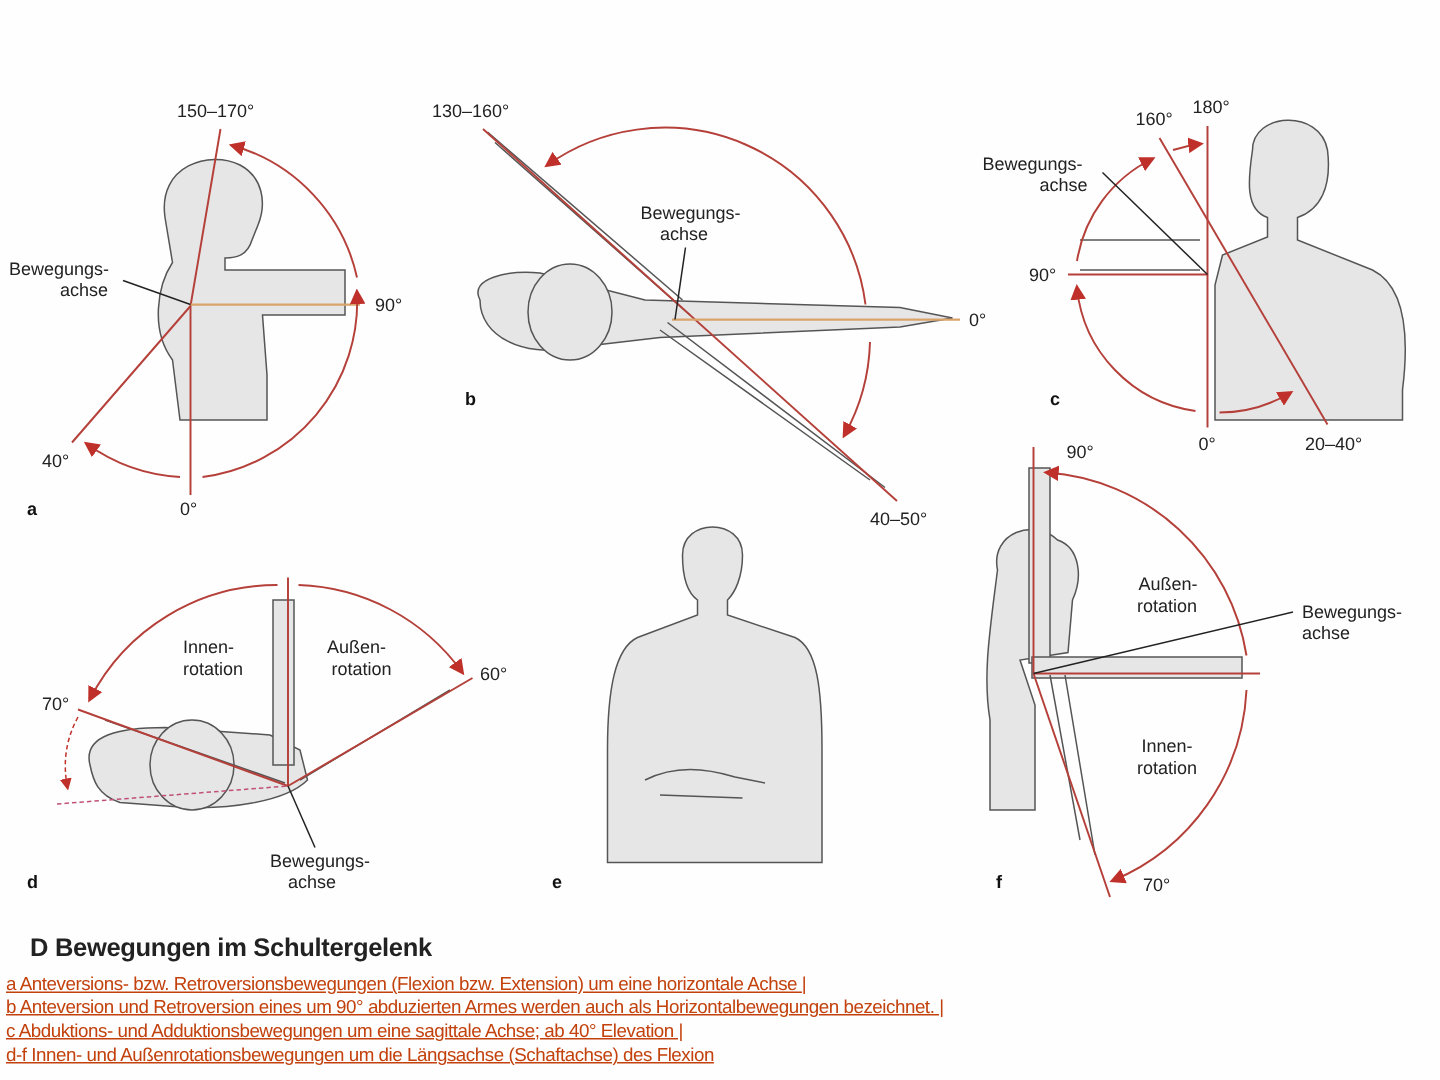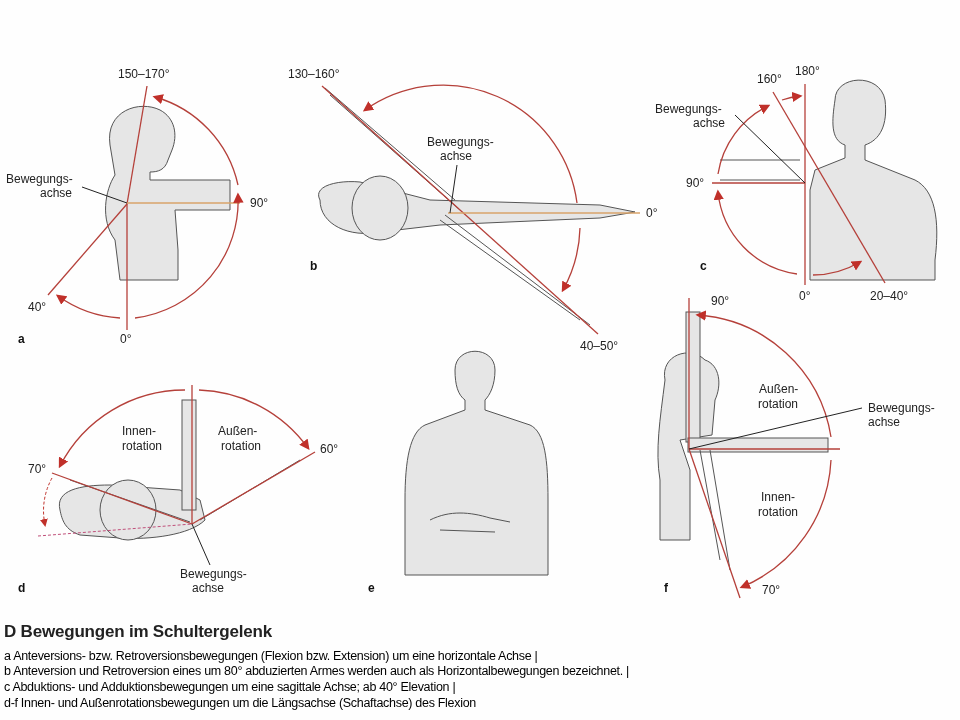--- a/index.html
+++ b/index.html
@@ -1,21 +1,21 @@
 <!DOCTYPE html>
 <html><head>
 <meta charset="utf-8">
 <style>
   html,body{margin:0;padding:0;background:#fefefe;}
   body{width:960px;height:720px;position:relative;overflow:hidden;font-family:"Liberation Sans","DejaVu Sans",sans-serif;}
   svg{position:absolute;left:0;top:0;}
   .lbl{font-family:"Liberation Sans",sans-serif;font-size:12px;fill:#222;}
   .panel{font-family:"Liberation Sans",sans-serif;font-size:12px;font-weight:bold;fill:#111;}
-  .cap-title{position:absolute;left:4px;top:622px;font-size:17px;font-weight:bold;color:#222;letter-spacing:-0.2px;}
-  .cap-line{position:absolute;left:4px;font-size:12.5px;color:#000000;letter-spacing:-0.3px;white-space:nowrap;}
+  .cap-title{position:absolute;left:20px;top:622px;font-size:17px;font-weight:bold;color:#222;letter-spacing:-0.2px;}
+  .cap-line{position:absolute;left:4px;font-size:12.5px;color:#c2410c;letter-spacing:-0.3px;white-space:nowrap;text-decoration:underline;}
   .body{fill:#e6e6e6;stroke:#555;stroke-width:1;}
   .line{fill:none;stroke:#555;stroke-width:1;}
   .red{stroke:#b5403a;stroke-width:1.3;fill:none;}
   .axis-orange{stroke:#d9a36a;stroke-width:1.5;}
   .pointer{stroke:#222;stroke-width:1;}
 </style>
 </head>
 <body>
 
 <svg width="960" height="720" viewBox="0 0 960 720">
@@ -130,15 +130,15 @@
     <text class="lbl" x="761" y="501">Innen-</text>
     <text class="lbl" x="758" y="516">rotation</text>
     <text class="lbl" x="868" y="412">Bewegungs-</text>
     <text class="lbl" x="868" y="426">achse</text>
     <text class="panel" x="664" y="592">f</text>
   </g>
 </svg>
 
 <div class="cap-title">D Bewegungen im Schultergelenk</div>
 <div class="cap-line" style="top:649px">a Anteversions- bzw. Retroversionsbewegungen (Flexion bzw. Extension) um eine horizontale Achse |</div>
-<div class="cap-line" style="top:664px">b Anteversion und Retroversion eines um 80° abduzierten Armes werden auch als Horizontalbewegungen bezeichnet. |</div>
+<div class="cap-line" style="top:664px">b Anteversion und Retroversion eines um 90° abduzierten Armes werden auch als Horizontalbewegungen bezeichnet. |</div>
 <div class="cap-line" style="top:680px">c Abduktions- und Adduktionsbewegungen um eine sagittale Achse; ab 40° Elevation |</div>
 <div class="cap-line" style="top:696px">d-f Innen- und Außenrotationsbewegungen um die Längsachse (Schaftachse) des Flexion</div>
 
 </body></html>

